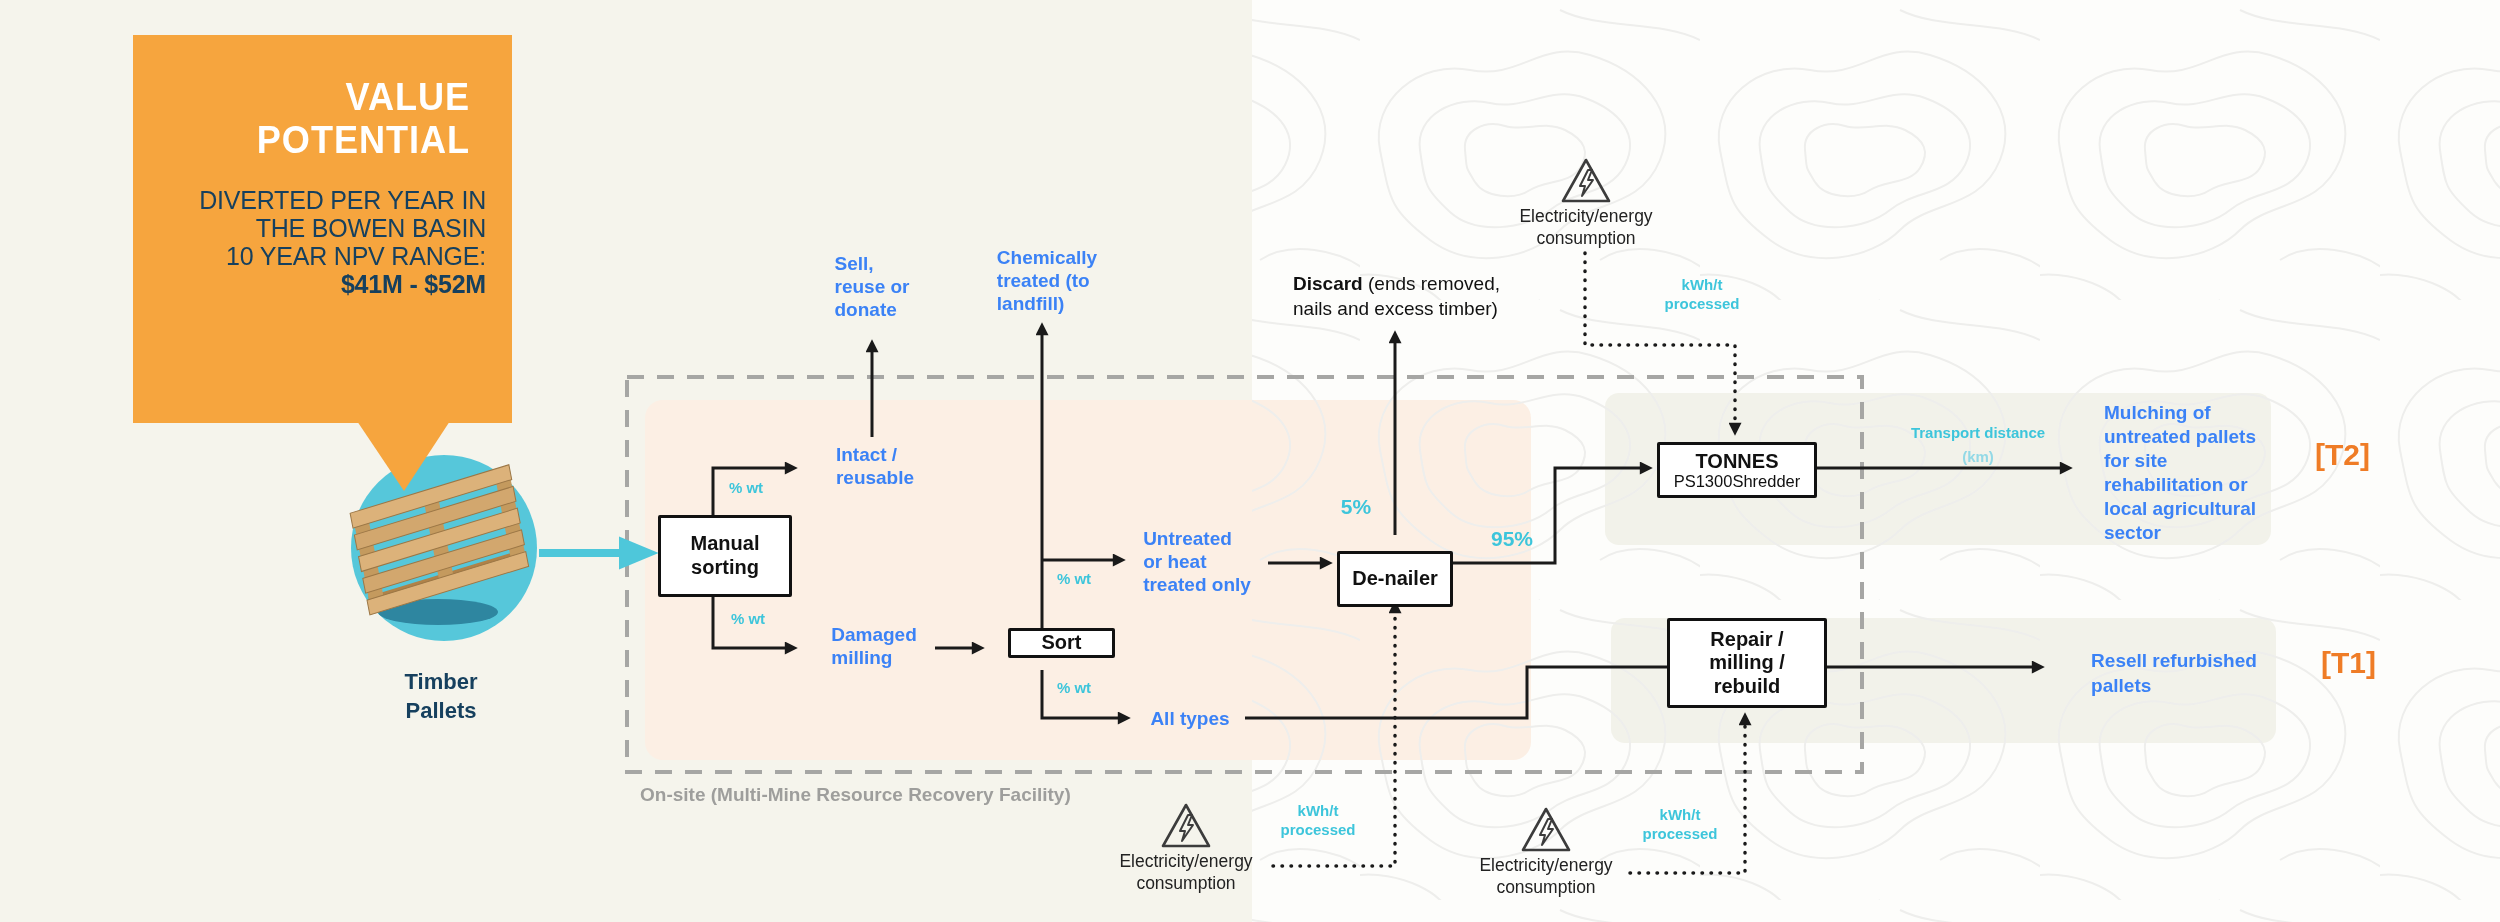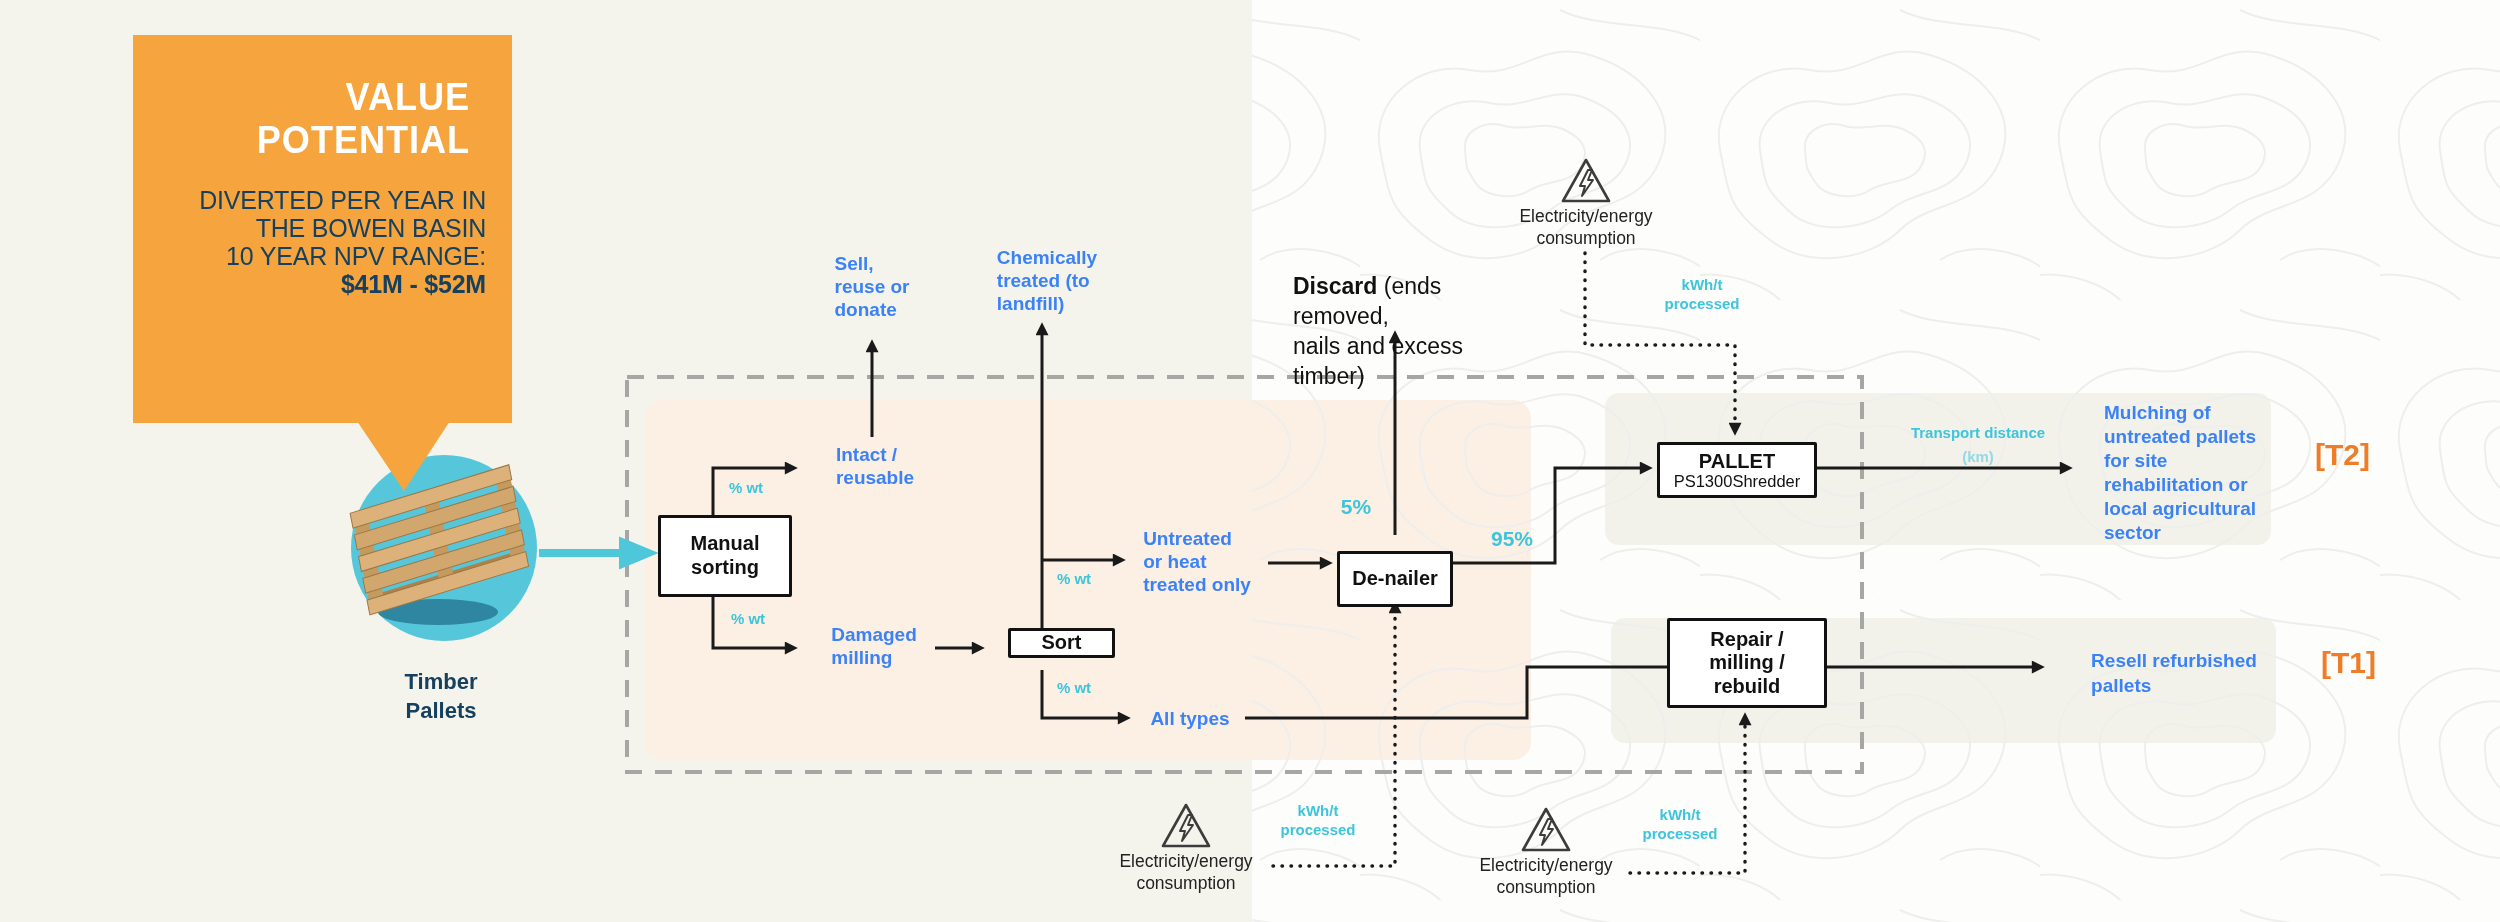--- a/index.html
+++ b/index.html
@@ -24,21 +24,21 @@
   
   .circle{left:351px;top:455px;width:186px;height:186px;border-radius:50%;background:#56c7da;z-index:4;}
   .timber-label{top:668px;left:441px;color:#16405e;font-weight:bold;font-size:22px;line-height:1.3;text-align:center;z-index:5;}
   
   .pbox{box-sizing:border-box;background:#ffffff;border:3.5px solid #111;border-radius:2px;display:flex;align-items:center;justify-content:center;text-align:center;font-weight:bold;font-size:20px;line-height:1.18;color:#111;z-index:7;}
   .pbox .sub{font-weight:normal;font-size:16.5px;}
   
   .lbl{font-weight:bold;font-size:19px;line-height:1.22;color:#3b82f6;text-align:left;z-index:7;}
   .cy{color:#3dc5db;font-weight:bold;font-size:15px;line-height:1.25;text-align:center;z-index:7;}
   .km{color:#93d9e6;font-weight:bold;}
-  .discard{font-size:23px;line-height:1.3;color:#111;text-align:left;z-index:7;width:240px;}
+  .discard{font-size:19px;line-height:1.3;color:#111;text-align:left;z-index:7;width:240px;}
   .elec-txt{font-size:17.5px;line-height:1.25;color:#222;text-align:center;font-weight:normal;z-index:7;}
   .onsite{color:#9e9e9c;font-weight:bold;font-size:19px;z-index:7;}
   .tcode{color:#ef7c26;font-weight:bold;font-size:30px;z-index:7;}
   svg{display:block;}
   .layer{left:0;top:0;z-index:5;}
   .bglayer{left:0;top:0;z-index:1;}
 </style>
 </head>
 <body>
 
@@ -148,21 +148,21 @@
 
   <div class="abs circle"></div>
   <div class="abs c timber-label pre">Timber
 Pallets</div>
 
   <div class="abs pbox pre" style="left:658px;top:515px;width:134px;height:82px;">Manual
 sorting</div>
   <div class="abs pbox" style="left:988px;top:628px;width:107px;height:30px;margin-left:20px;">Sort</div>
   <div class="abs pbox" style="left:1337px;top:551px;width:116px;height:56px;text-align:center;">De-nailer</div>
   <div class="abs pbox" style="left:1657px;top:442px;width:160px;height:56px;flex-direction:column;line-height:1.1;">
-    <div>PALLET</div>
+    <div>TONNES</div>
     <div class="sub">PS1300Shredder</div>
   </div>
   <div class="abs pbox pre" style="left:1667px;top:618px;width:160px;height:90px;">Repair /
 milling /
 rebuild</div>
 
   <div class="abs c lbl pre" style="left:872px;top:252px;">Sell,
 reuse or
 donate</div>
   <div class="abs c lbl pre" style="left:1047px;top:246px;">Chemically
@@ -181,20 +181,21 @@
   <div class="abs c lbl pre" style="left:2180px;top:401px;line-height:1.26;">Mulching of
 untreated pallets
 for site
 rehabilitation or
 local agricultural
 sector</div>
   <div class="abs c lbl pre" style="left:2174px;top:649px;line-height:1.3;">Resell refurbished
 pallets</div>
   <div class="abs tcode" style="left:2315px;top:438px;">[T2]</div>
   <div class="abs tcode" style="left:2321px;top:646px;">[T1]</div>
+  <div class="abs onsite" style="left:640px;top:784px;">On-site (Multi-Mine Resource Recovery Facility)</div>
 
   <div class="abs c cy" style="left:746px;top:479px;">% wt</div>
   <div class="abs c cy" style="left:748px;top:610px;">% wt</div>
   <div class="abs c cy" style="left:1074px;top:570px;">% wt</div>
   <div class="abs c cy" style="left:1074px;top:679px;">% wt</div>
   <div class="abs c cy" style="left:1356px;top:494px;font-size:21px;">5%</div>
   <div class="abs c cy" style="left:1512px;top:526px;font-size:21px;">95%</div>
   <div class="abs c cy pre" style="left:1702px;top:276px;">kWh/t
 processed</div>
   <div class="abs c cy pre" style="left:1318px;top:802px;">kWh/t

